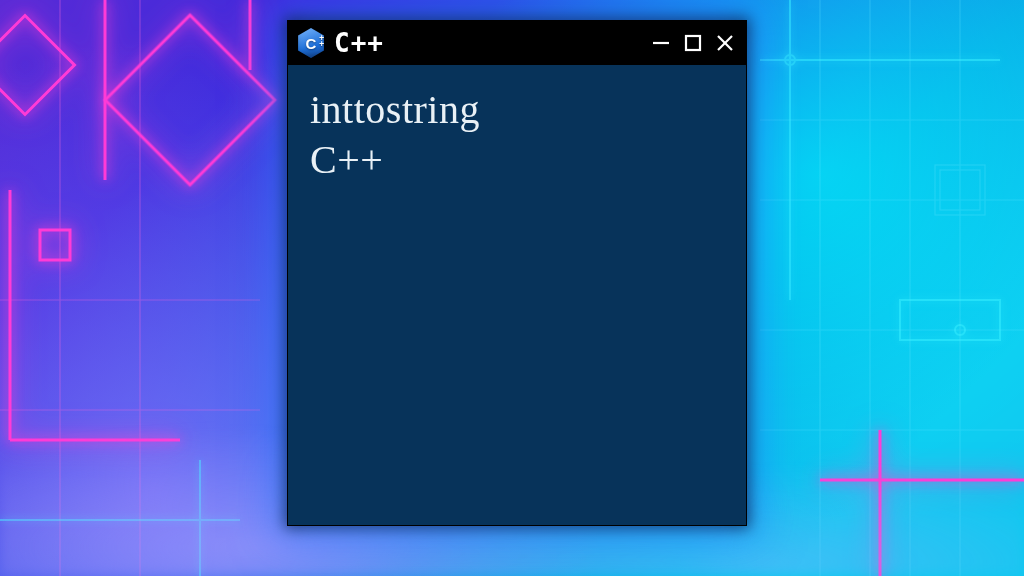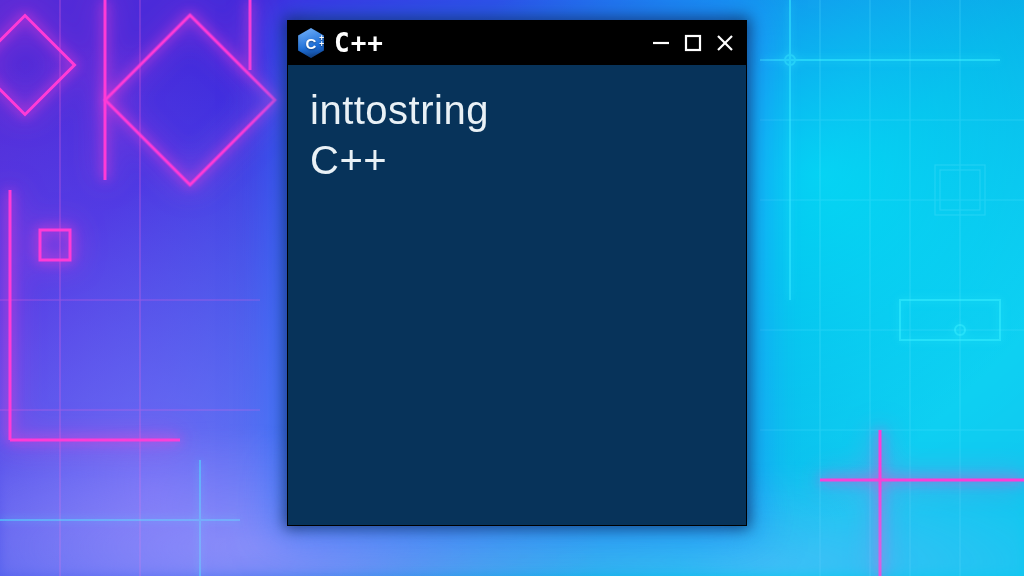--- a/index.html
+++ b/index.html
@@ -83,21 +83,21 @@
 
   .body {
     flex: 1;
     padding: 20px 22px;
     color: #e9f1f6;
     font-size: 40px;
     line-height: 1.25;
     font-weight: 500;
     letter-spacing: 0.5px;
     white-space: pre-wrap;
-    font-family: Liberation Sans, sans-serif;
+    font-family: Liberation Serif, serif;
   }
 </style>
 </head>
 <body>
 
 <div class="bg">
   <svg class="grid" viewBox="0 0 1024 576">
 
     <g class="thin-cyan" stroke-width="1.2">
       <line x1="820" y1="0" x2="820" y2="576"></line>

